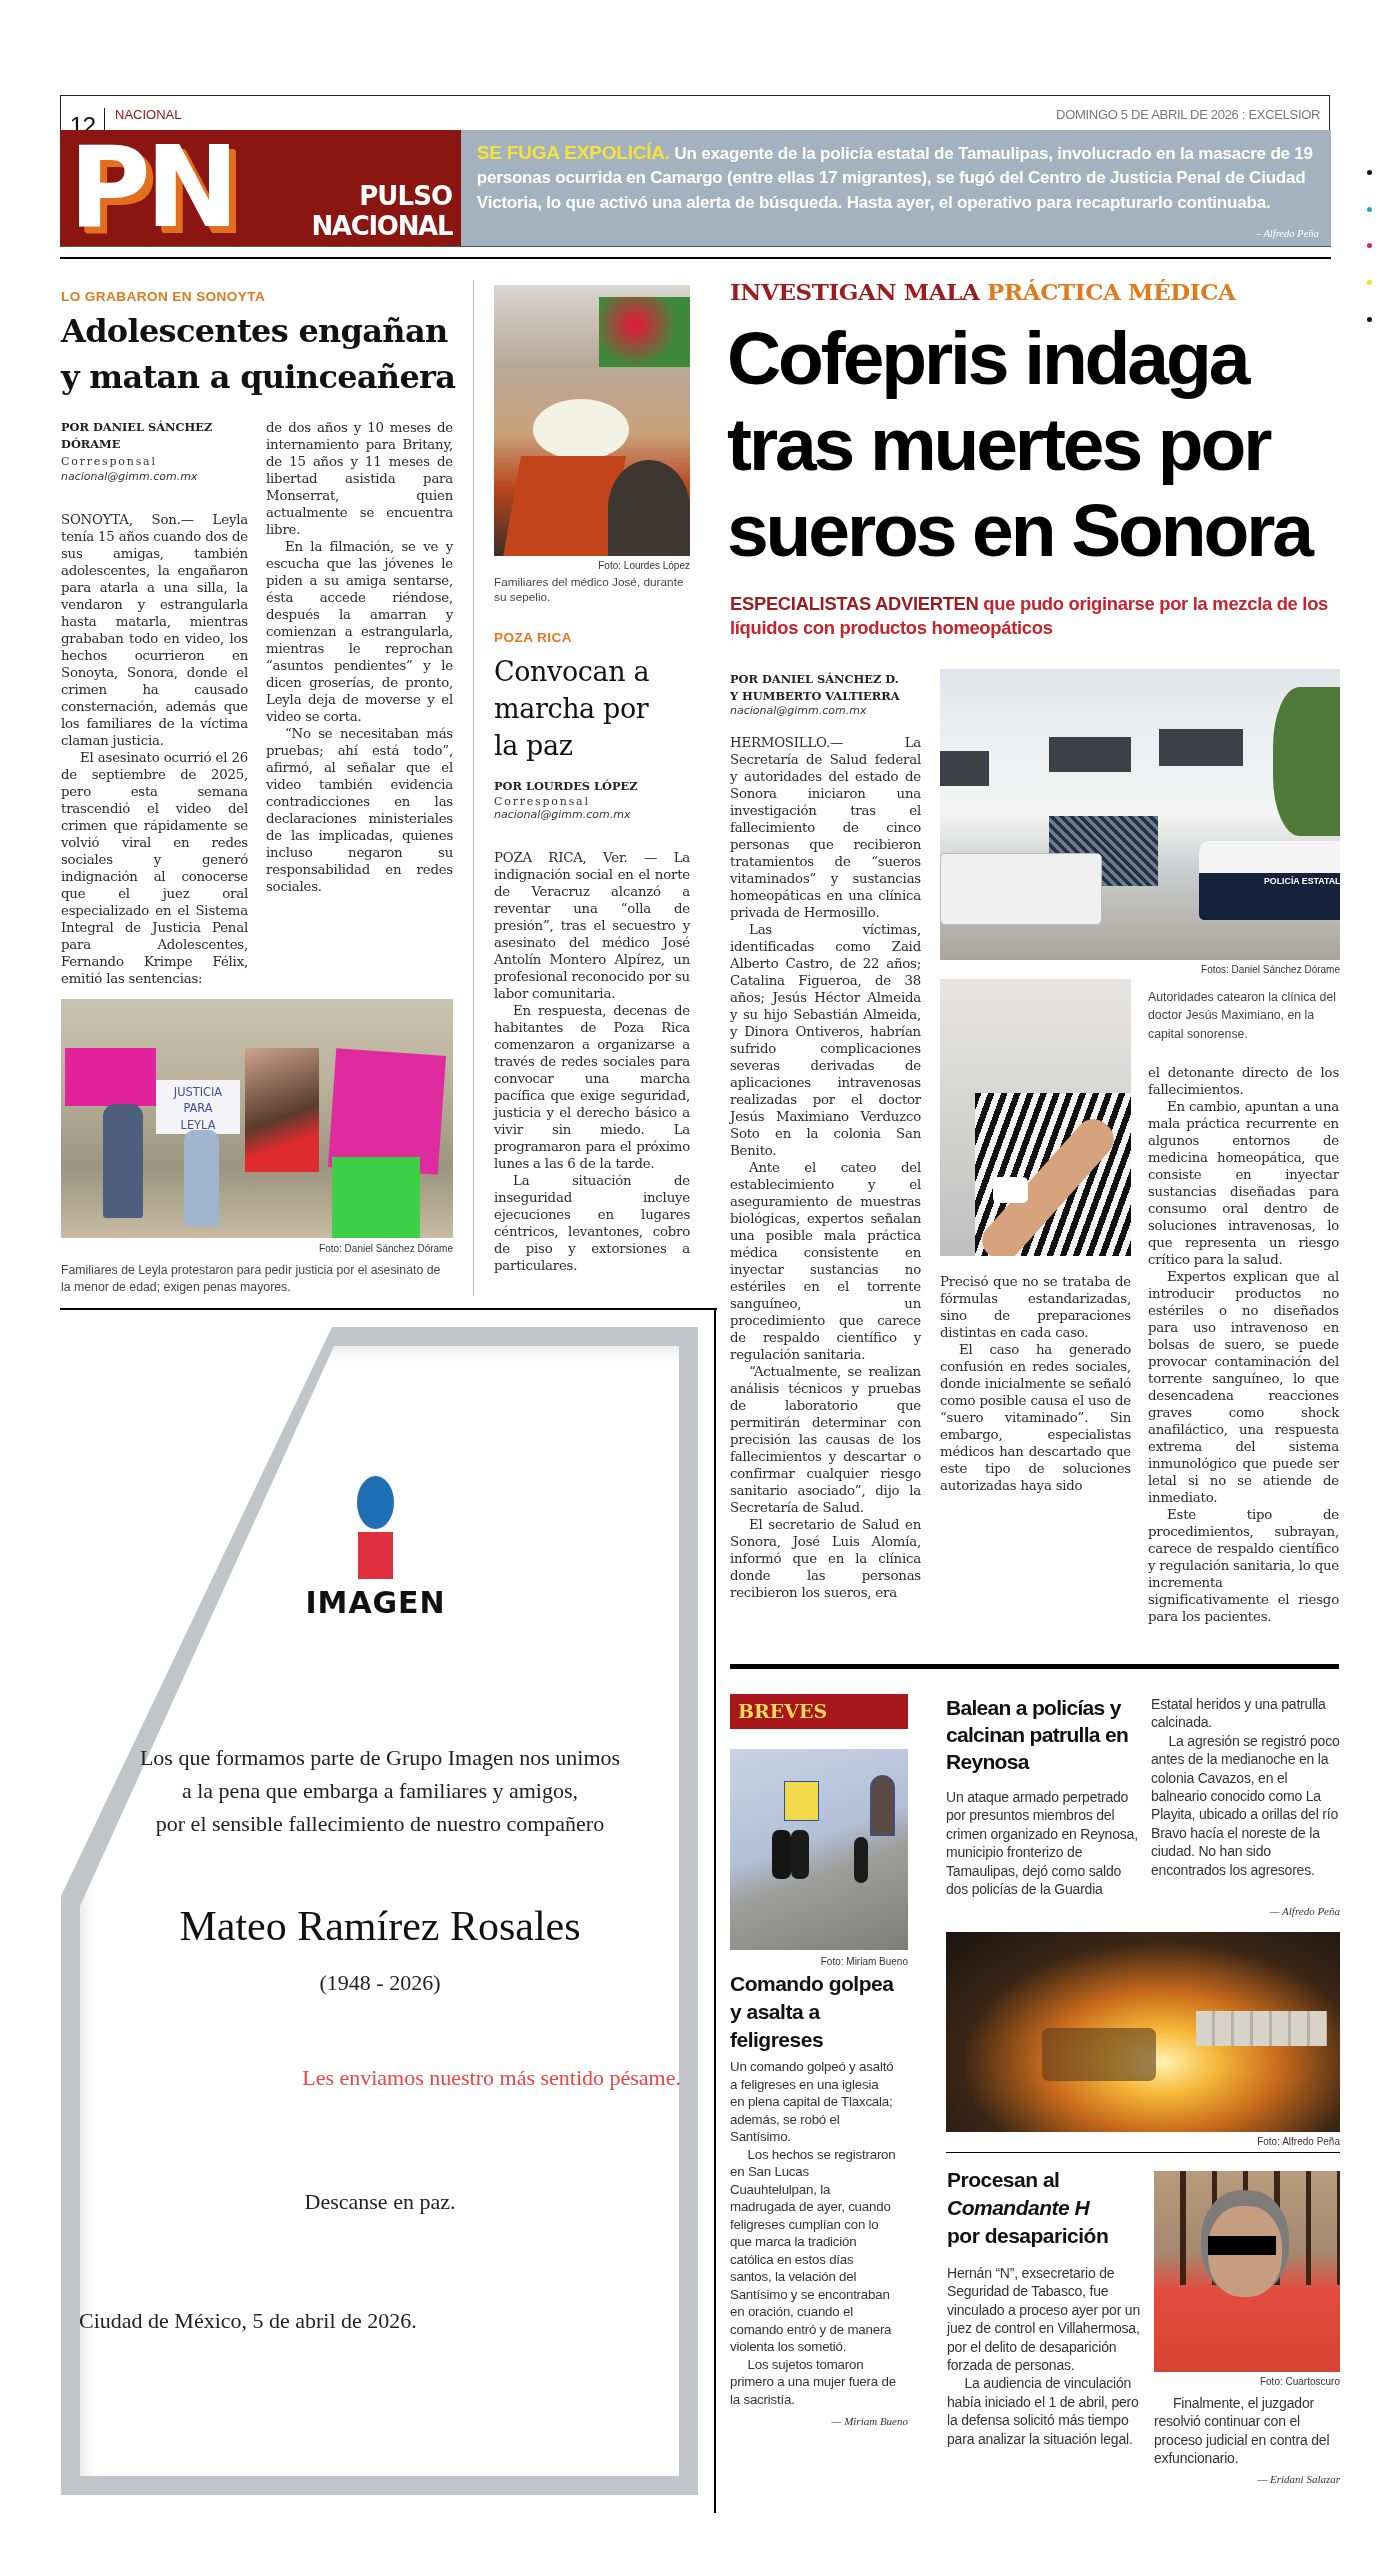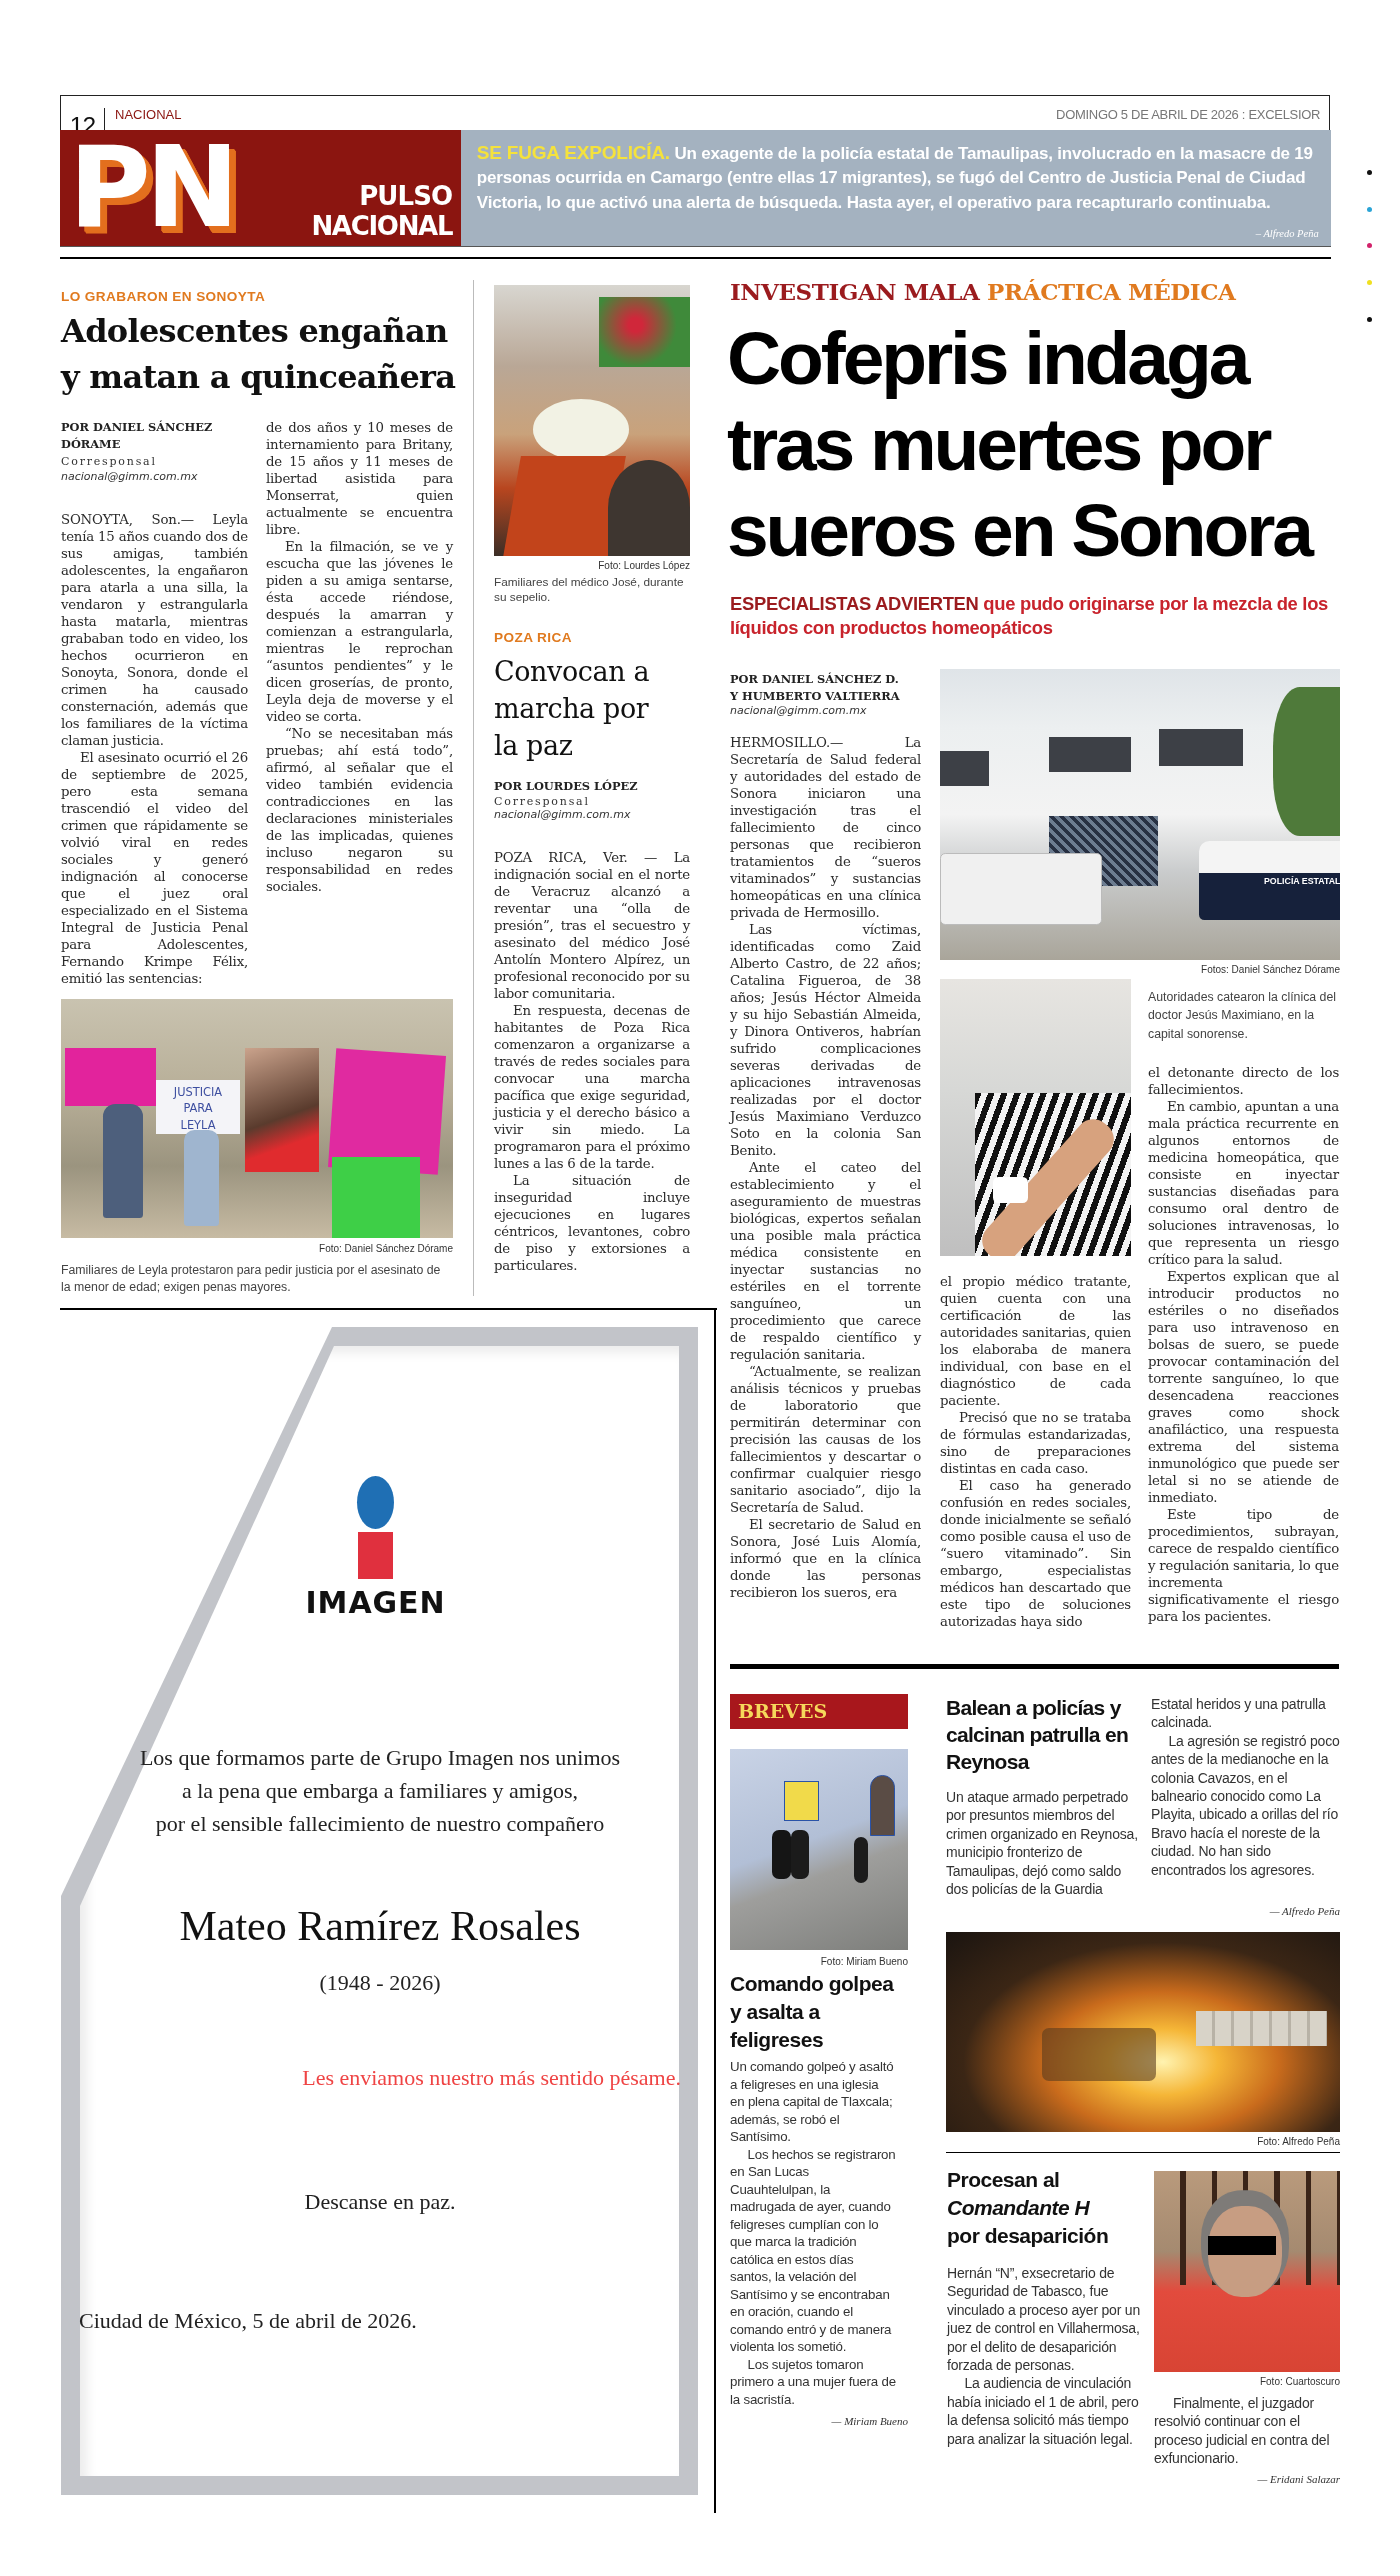--- a/index.html
+++ b/index.html
@@ -134,21 +134,20 @@
   </div>
 </div>
 <div class="abs credit" style="left:940px;top:964px;width:400px">Fotos: Daniel Sánchez Dórame</div>
 <div class="photo" style="left:940px;top:979px;width:191px;height:277px;background:linear-gradient(180deg,#e7e5e1 0%,#d7d8d6 40%,#bfbfbf 100%)">
   <div class="abs" style="left:35px;top:114px;width:156px;height:163px;background:repeating-linear-gradient(110deg,#111 0 6.1px,#f3f3f3 6.1px 12.3px)"></div>
   <div class="abs" style="left:35px;top:96px;width:175px;height:39px;background:#d7a27e;transform:rotate(-48deg);transform-origin:0 0;top:263px;border-radius:17.5px"></div>
   <div class="abs" style="left:53px;top:198px;width:35px;height:26px;background:#fff;border-radius:5.3px"></div>
 </div>
 <div class="abs caption" style="left:1148px;top:988px;width:189px;font-size:12.3px;line-height:18.4px">Autoridades catearon la clínica del doctor Jesús Maximiano, en la capital sonorense.</div>
 <div class="abs body-col" style="left:940px;top:1273px;width:191px">
-  <p class="first">el propio médico tratante, quien cuenta con una certificación de las autoridades sanitarias, quien los elaboraba de manera individual, con base en el diagnóstico de cada paciente.</p>
   <p>Precisó que no se trataba de fórmulas estandarizadas, sino de preparaciones distintas en cada caso.</p>
   <p>El caso ha generado confusión en redes sociales, donde inicialmente se señaló como posible causa el uso de “suero vitaminado”. Sin embargo, especialistas médicos han descartado que este tipo de soluciones autorizadas haya sido</p>
 </div>
 <div class="abs body-col" style="left:1148px;top:1064px;width:191px">
   <p class="first">el detonante directo de los fallecimientos.</p>
   <p>En cambio, apuntan a una mala práctica recurrente en algunos entornos de medicina homeopática, que consiste en inyectar sustancias diseñadas para consumo oral dentro de soluciones intravenosas, lo que representa un riesgo crítico para la salud.</p>
   <p>Expertos explican que al introducir productos no estériles o no diseñados para uso intravenoso en bolsas de suero, se puede provocar contaminación del torrente sanguíneo, lo que desencadena reacciones graves como shock anafiláctico, una respuesta extrema del sistema inmunológico que puede ser letal si no se atiende de inmediato.</p>
   <p>Este tipo de procedimientos, subrayan, carece de respaldo científico y regulación sanitaria, lo que incrementa significativamente el riesgo para los pacientes.</p>
 </div>
 <div class="hrule" style="left:730px;top:1664px;width:609px;height:5.3px"></div>

